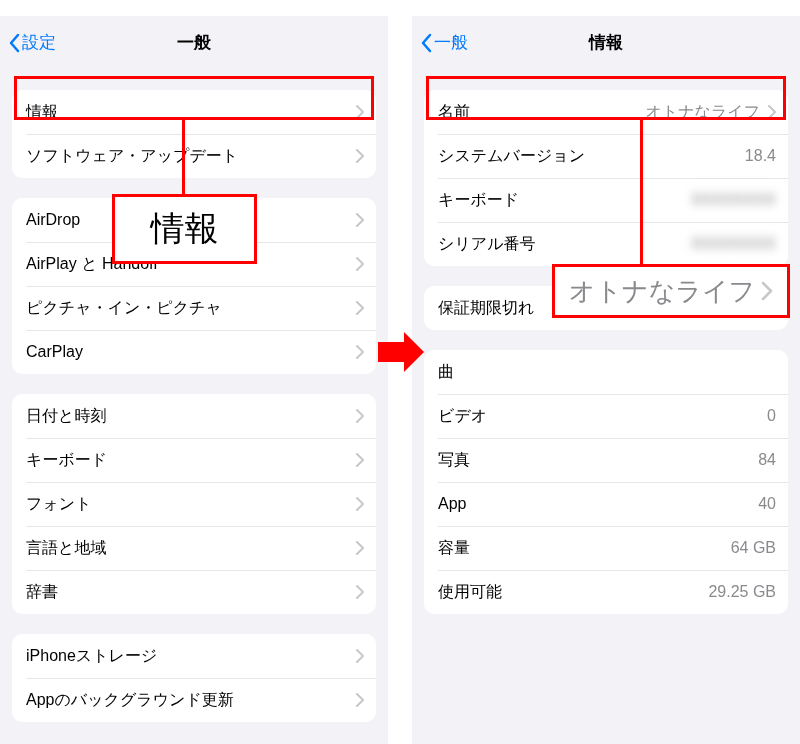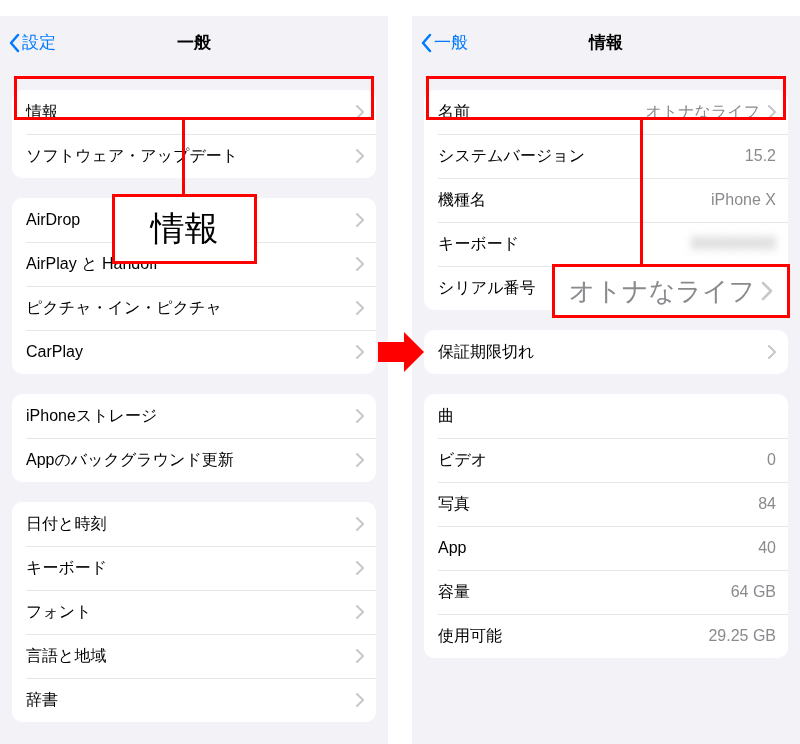--- a/index.html
+++ b/index.html
@@ -150,78 +150,78 @@
       <span class="disclosure">
           <svg width="8" height="14" viewBox="0 0 8 14">
             <polyline points="1,1 7,7 1,13" fill="none" stroke="#c7c7cc" stroke-width="2" stroke-linecap="round" stroke-linejoin="round"></polyline>
           </svg>
         </span>
     </div>
   </div>
 
   <div class="group">
     <div class="row">
+      <span class="label">日付と時刻</span>
+        <span class="value"></span>
+      <span class="disclosure">
+          <svg width="8" height="14" viewBox="0 0 8 14">
+            <polyline points="1,1 7,7 1,13" fill="none" stroke="#c7c7cc" stroke-width="2" stroke-linecap="round" stroke-linejoin="round"></polyline>
+          </svg>
+        </span>
+    </div>
+    <div class="row">
+      <span class="label">キーボード</span>
+        <span class="value"></span>
+      <span class="disclosure">
+          <svg width="8" height="14" viewBox="0 0 8 14">
+            <polyline points="1,1 7,7 1,13" fill="none" stroke="#c7c7cc" stroke-width="2" stroke-linecap="round" stroke-linejoin="round"></polyline>
+          </svg>
+        </span>
+    </div>
+    <div class="row">
+      <span class="label">フォント</span>
+        <span class="value"></span>
+      <span class="disclosure">
+          <svg width="8" height="14" viewBox="0 0 8 14">
+            <polyline points="1,1 7,7 1,13" fill="none" stroke="#c7c7cc" stroke-width="2" stroke-linecap="round" stroke-linejoin="round"></polyline>
+          </svg>
+        </span>
+    </div>
+    <div class="row">
+      <span class="label">言語と地域</span>
+        <span class="value"></span>
+      <span class="disclosure">
+          <svg width="8" height="14" viewBox="0 0 8 14">
+            <polyline points="1,1 7,7 1,13" fill="none" stroke="#c7c7cc" stroke-width="2" stroke-linecap="round" stroke-linejoin="round"></polyline>
+          </svg>
+        </span>
+    </div>
+    <div class="row">
+      <span class="label">辞書</span>
+        <span class="value"></span>
+      <span class="disclosure">
+          <svg width="8" height="14" viewBox="0 0 8 14">
+            <polyline points="1,1 7,7 1,13" fill="none" stroke="#c7c7cc" stroke-width="2" stroke-linecap="round" stroke-linejoin="round"></polyline>
+          </svg>
+        </span>
+    </div>
+  </div>
+
+  <div class="group">
+    <div class="row">
       <span class="label">iPhoneストレージ</span>
         <span class="value"></span>
       <span class="disclosure">
           <svg width="8" height="14" viewBox="0 0 8 14">
             <polyline points="1,1 7,7 1,13" fill="none" stroke="#c7c7cc" stroke-width="2" stroke-linecap="round" stroke-linejoin="round"></polyline>
           </svg>
         </span>
     </div>
     <div class="row">
       <span class="label">Appのバックグラウンド更新</span>
-        <span class="value"></span>
-      <span class="disclosure">
-          <svg width="8" height="14" viewBox="0 0 8 14">
-            <polyline points="1,1 7,7 1,13" fill="none" stroke="#c7c7cc" stroke-width="2" stroke-linecap="round" stroke-linejoin="round"></polyline>
-          </svg>
-        </span>
-    </div>
-  </div>
-
-  <div class="group">
-    <div class="row">
-      <span class="label">日付と時刻</span>
-        <span class="value"></span>
-      <span class="disclosure">
-          <svg width="8" height="14" viewBox="0 0 8 14">
-            <polyline points="1,1 7,7 1,13" fill="none" stroke="#c7c7cc" stroke-width="2" stroke-linecap="round" stroke-linejoin="round"></polyline>
-          </svg>
-        </span>
-    </div>
-    <div class="row">
-      <span class="label">キーボード</span>
-        <span class="value"></span>
-      <span class="disclosure">
-          <svg width="8" height="14" viewBox="0 0 8 14">
-            <polyline points="1,1 7,7 1,13" fill="none" stroke="#c7c7cc" stroke-width="2" stroke-linecap="round" stroke-linejoin="round"></polyline>
-          </svg>
-        </span>
-    </div>
-    <div class="row">
-      <span class="label">フォント</span>
-        <span class="value"></span>
-      <span class="disclosure">
-          <svg width="8" height="14" viewBox="0 0 8 14">
-            <polyline points="1,1 7,7 1,13" fill="none" stroke="#c7c7cc" stroke-width="2" stroke-linecap="round" stroke-linejoin="round"></polyline>
-          </svg>
-        </span>
-    </div>
-    <div class="row">
-      <span class="label">言語と地域</span>
-        <span class="value"></span>
-      <span class="disclosure">
-          <svg width="8" height="14" viewBox="0 0 8 14">
-            <polyline points="1,1 7,7 1,13" fill="none" stroke="#c7c7cc" stroke-width="2" stroke-linecap="round" stroke-linejoin="round"></polyline>
-          </svg>
-        </span>
-    </div>
-    <div class="row">
-      <span class="label">辞書</span>
         <span class="value"></span>
       <span class="disclosure">
           <svg width="8" height="14" viewBox="0 0 8 14">
             <polyline points="1,1 7,7 1,13" fill="none" stroke="#c7c7cc" stroke-width="2" stroke-linecap="round" stroke-linejoin="round"></polyline>
           </svg>
         </span>
     </div>
   </div>
 </div>
 
@@ -243,25 +243,21 @@
       <span class="label">名前</span>
       <span class="value">オトナなライフ</span>
       <span class="disclosure">
           <svg width="8" height="14" viewBox="0 0 8 14">
             <polyline points="1,1 7,7 1,13" fill="none" stroke="#c7c7cc" stroke-width="2" stroke-linecap="round" stroke-linejoin="round"></polyline>
           </svg>
         </span>
     </div>
     <div class="row">
       <span class="label">システムバージョン</span>
-      <span class="value">15.2</span>
-    </div>
-    <div class="row">
-      <span class="label">機種名</span>
-      <span class="value">iPhone X</span>
+      <span class="value">18.4</span>
     </div>
     <div class="row">
       <span class="label">キーボード</span>
       <span class="value blur">XXXXXXXX</span>
     </div>
     <div class="row">
       <span class="label">シリアル番号</span>
       <span class="value blur">XXXXXXXX</span>
     </div>
   </div>

